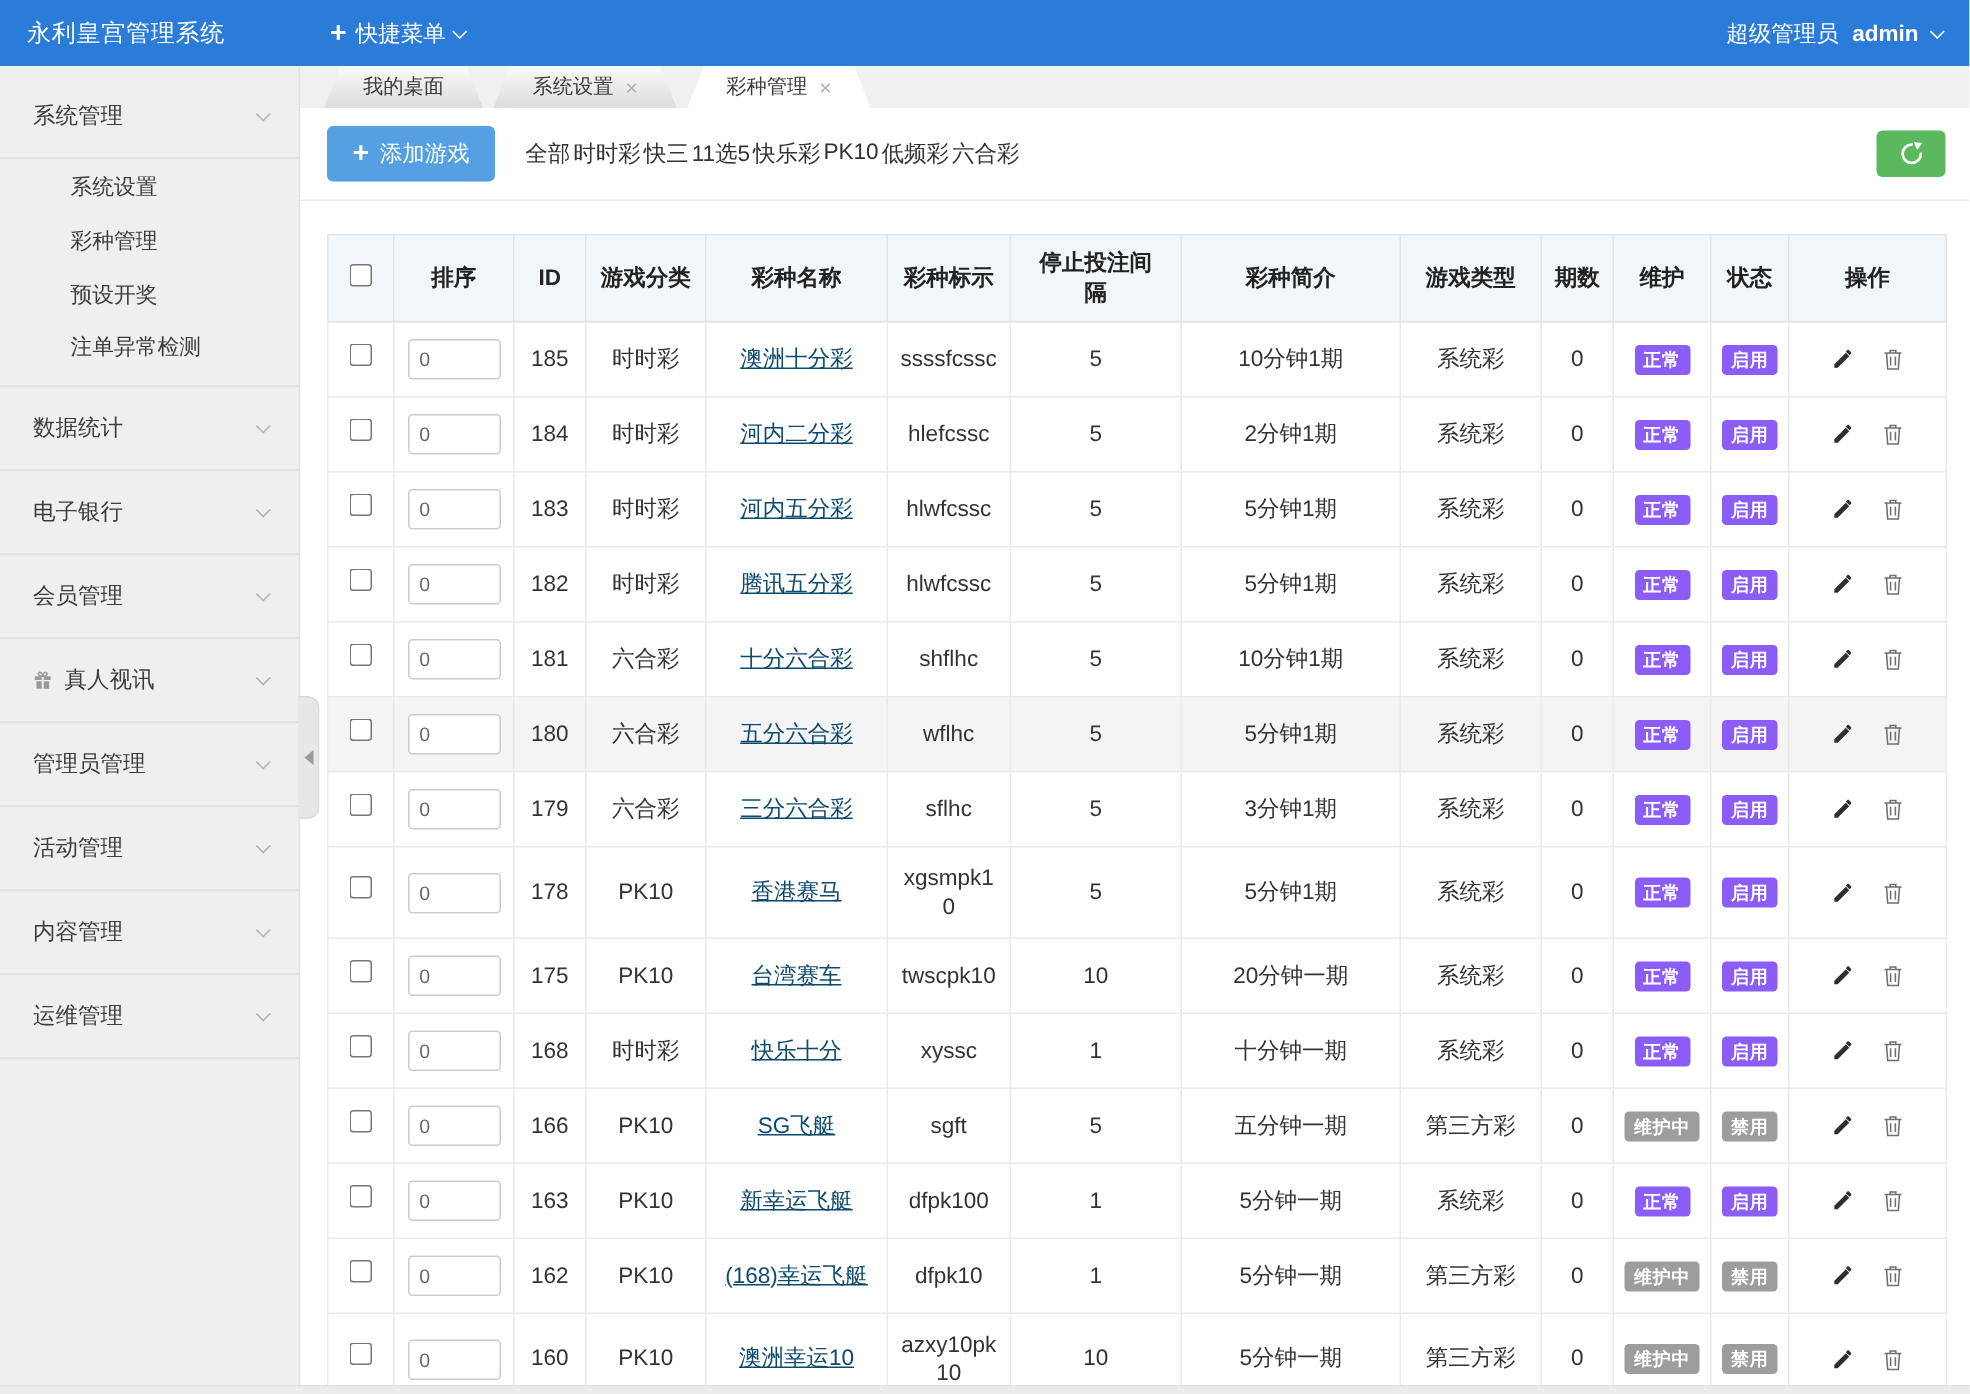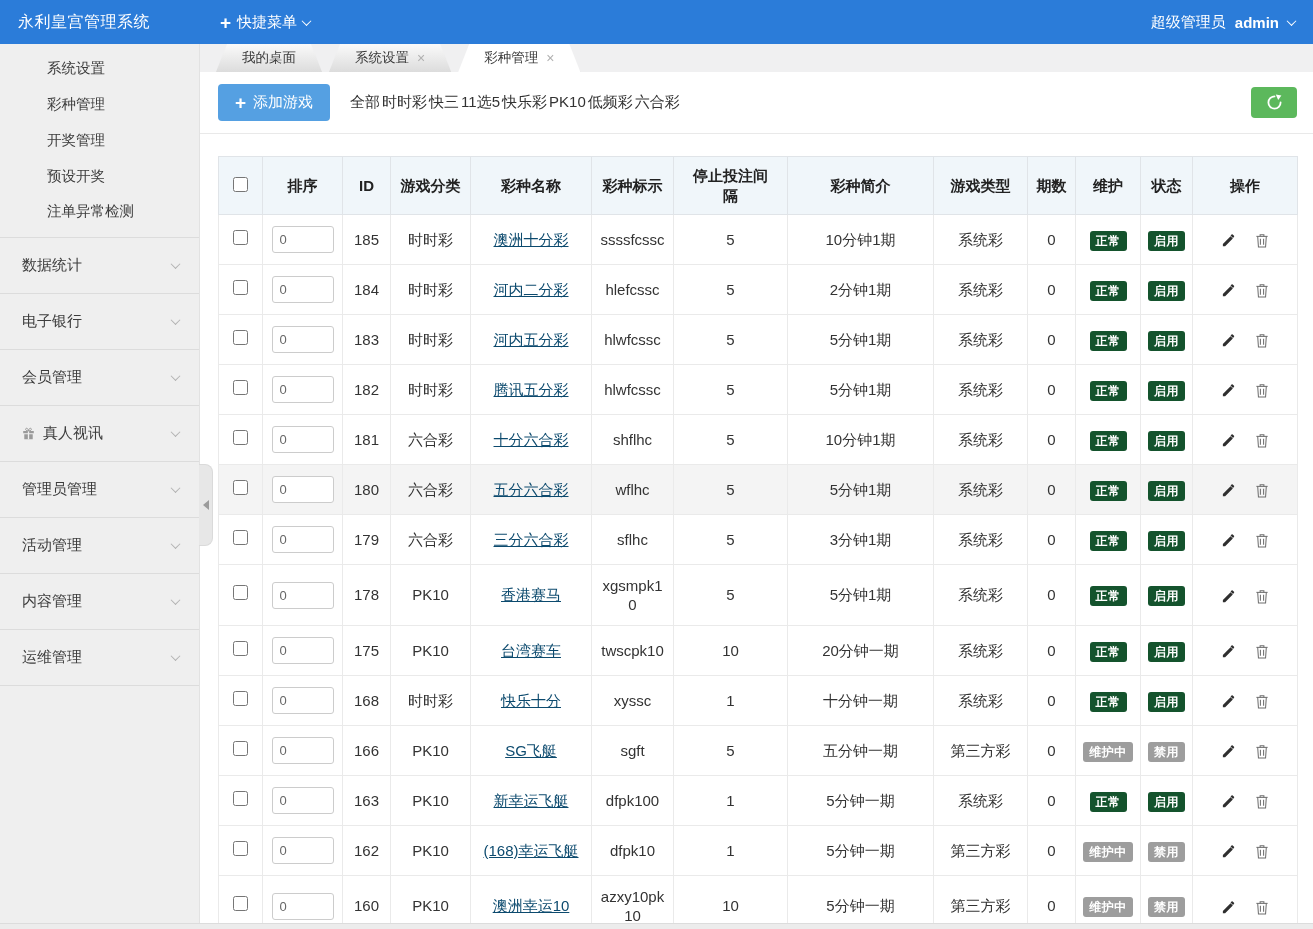--- a/index.html
+++ b/index.html
@@ -72,21 +72,21 @@
     padding:11px 4px; line-height:22px; background:#fff; }
   tr.highlighted td { background:#f4f4f4; }
   .code { word-break:break-all; line-height:19px; padding:11px 8px; }
   .name-link { color:#0c4a6e; text-decoration:underline; cursor:pointer; }
   .sort-input { width:62px; height:27px; border:1px solid #ccc; border-radius:3px;
     padding-left:7px; font-size:13px; color:#666; font-family:inherit; }
   input[type=checkbox] { width:15px; height:15px; cursor:pointer; }
   .badge { display:inline-block; padding:3px 6px; border-radius:3px; color:#fff;
     font-size:12px; font-weight:700; cursor:pointer; line-height:14px;
     letter-spacing:.5px; }
-  .badge.green { background:#14532d; }
+  .badge.green { background:#8b5cf6; }
   .badge.gray  { background:#9d9d9d;text-align:center; }
   .ops { white-space:nowrap; }
   .op { display:inline-flex; margin:0 7px; cursor:pointer; vertical-align:middle; }
 
   .bottom-strip { position:fixed; left:0; right:0; bottom:0; height:6px;
     background:#ececec; border-top:1px solid #dcdcdc; }
 </style>
 </head>
 <body>
 
@@ -101,39 +101,39 @@
     <span>超级管理员</span>
     <span class="tb-user">admin</span>
     <span class="chev"></span>
   </span>
 </div>
 
 <div class="shell">
 
   <aside class="sidebar">
 
+      <div class="side-item group">
+
+        <span class="side-label">系统管理</span>
+        <span class="chev gray"></span>
+      </div>
 
       <div class="side-item sub">
 
         <span class="side-label">系统设置</span>
 
       </div>
 
       <div class="side-item sub">
 
         <span class="side-label">彩种管理</span>
 
       </div>
 
 
-      <div class="side-item sub">
-
-        <span class="side-label">开奖管理</span>
-
-      </div>
 
       <div class="side-item sub">
 
         <span class="side-label">预设开奖</span>
 
       </div>
 
 
       <div class="side-item sub last">
 

